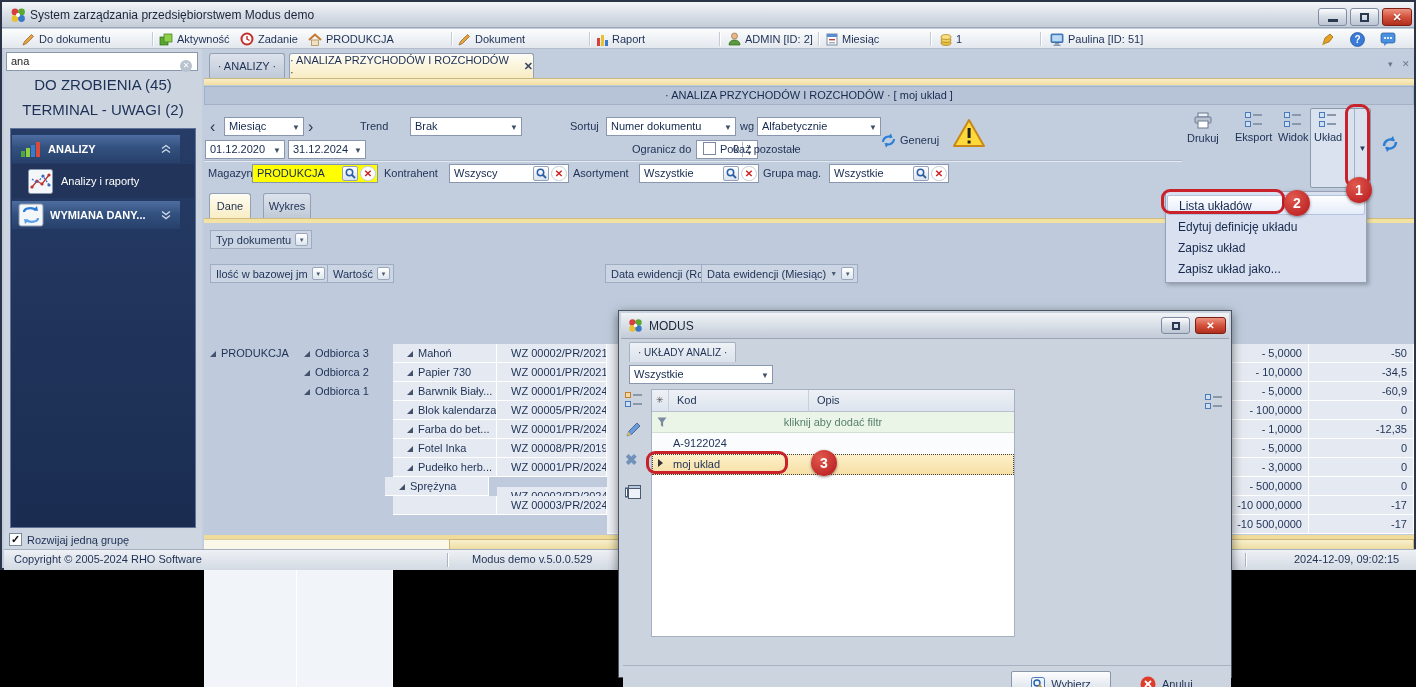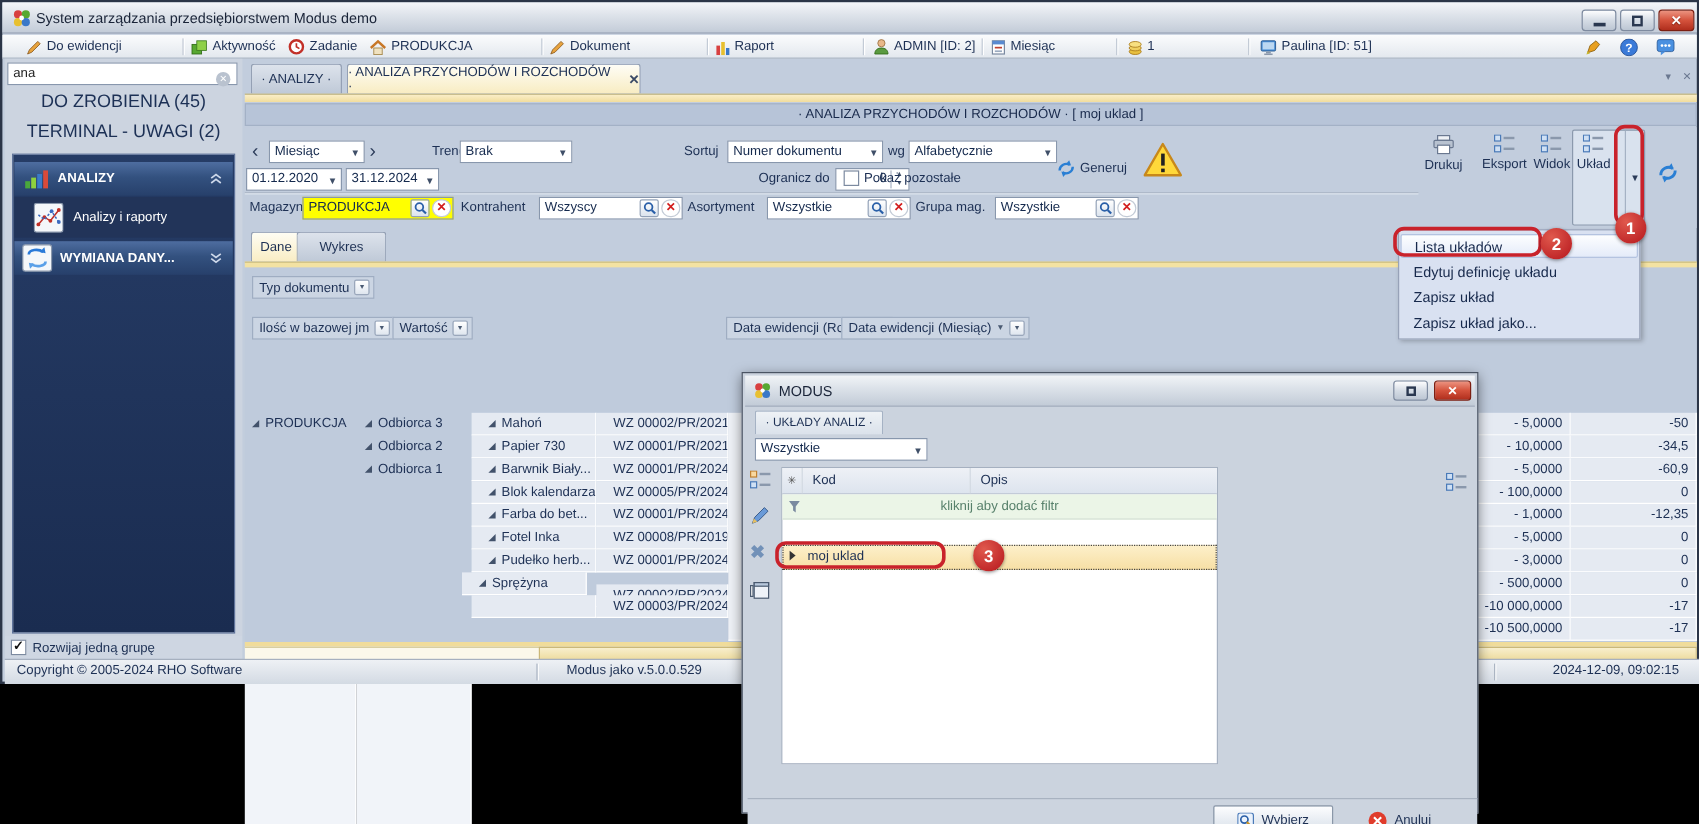--- a/index.html
+++ b/index.html
@@ -14,21 +14,21 @@
 .winbtn.close { background:linear-gradient(#ec9380,#d4523c 50%,#b02e1d); border-color:#7c1f12; }
 .menubar { position:absolute; left:0; top:27px; width:1412px; height:20px; background:linear-gradient(#fbfcfd,#e3e8ee); border-bottom:1px solid #b4bdc9; }
 .mitem { position:absolute; top:2px; height:16px; display:flex; align-items:center; gap:4px; font-size:11px; color:#1d3054; }
 .msep { position:absolute; top:3px; width:1px; height:14px; background:#c3cbd6; box-shadow:1px 0 0 #fff; }
 
 .sidebar-top { position:absolute; left:2px; top:47px; width:198px; height:481px; background:#ccd4e0; }
 .searchbox { position:absolute; left:2px; top:3px; width:192px; height:19px; background:#fff; border:1px solid #8897ad; font-size:11px; color:#222; padding:2px 4px; }
 .clearbtn { position:absolute; right:5px; top:7px; width:12px; height:12px; border-radius:6px; background:#b9c2cf; color:#fff; font-size:8px; text-align:center; line-height:12px; }
 .sgroup { position:absolute; left:0; width:198px; height:24px; text-align:center; font-size:15px; color:#1c3055; }
 .navpanel { position:absolute; left:6px; top:79px; width:186px; height:400px; background:linear-gradient(#263c66,#1a2c50); border:1px solid #5f739a; }
-.navband { position:absolute; left:1px; width:182px; height:28px; background:linear-gradient(#4e6da0,#33517f 45%,#27406b); display:flex; align-items:center; }
+.navband { position:absolute; left:1px; width:168px; height:28px; background:linear-gradient(#4e6da0,#33517f 45%,#27406b); display:flex; align-items:center; }
 .navband .lbl { font-size:11px; font-weight:bold; color:#fff; }
 .navitem { position:absolute; left:1px; width:182px; height:34px; display:flex; align-items:center; background:#223459; }
 .chev { position:absolute; right:8px; }
 .chkrow { position:absolute; left:2px; top:528px; width:198px; height:19px; background:#ced6e2; display:flex; align-items:center; }
 
 .statusbar { position:absolute; left:2px; top:547px; width:1412px; height:21px; background:linear-gradient(#eef1f5,#d3dae3); border-top:1px solid #a6b0bf; }
 .ssep { position:absolute; top:3px; width:1px; height:14px; background:#aab4c2; box-shadow:1px 0 0 #fff; }
 
 .tabstrip { position:absolute; left:200px; top:47px; width:1214px; height:29px; }
 .doctab { position:absolute; top:4px; height:25px; border:1px solid #94a0b4; border-bottom:none; border-radius:3px 3px 0 0; font-size:11px; color:#1d3054; display:flex; align-items:center; justify-content:center; }
@@ -111,21 +111,21 @@
       <div class="winbtn close" style="left:1380px;width:30px">
           <span style="color:#fff;font-weight:bold;font-size:11px;text-shadow:0 1px 1px #7a1a0a">✕</span>
         </div>
     </div>
 
     <div class="menubar">
       <div class="mitem" style="left:20px">
           <svg width="13" height="13">
             <path d="M1 12l1.5-3.5 7-7 2 2-7 7z" fill="#e8a33d" stroke="#8a5a20" stroke-width="0.7"></path>
           </svg>
-          <span>Do ewidencji</span>
+          <span>Do dokumentu</span>
         </div>
       <div class="msep" style="left:150px"></div>
       <div class="mitem" style="left:157px">
           <svg width="14" height="13">
             <rect x="1" y="4" width="8" height="8" fill="#58a832" stroke="#2e6a14" stroke-width="0.7"></rect>
             <rect x="5" y="1" width="8" height="8" fill="#8ed048" stroke="#3e7a20" stroke-width="0.7"></rect>
           </svg>
           <span>Aktywność</span>
         </div>
       <div class="mitem" style="left:238px">
@@ -282,21 +282,21 @@
     </div>
     <div class="yellowband"></div>
     <div class="viewtitle"><span>· ANALIZA PRZYCHODÓW I ROZCHODÓW · [ moj uklad ]</span></div>
 
     <div class="filterpanel">
 
       <span class="t" style="left:6px;top:12px;font-size:16px;color:#2a3a58">‹</span>
       <div class="combo" style="left:20px;top:11px;width:80px"><span>Miesiąc</span><span class="arr">▼</span></div>
       <span class="t" style="left:104px;top:12px;font-size:16px;color:#2a3a58">›</span>
       <span class="t" style="left:156px;top:14px">Trend</span>
-      <div class="combo" style="left:179px;top:11px;width:94px"><span>Brak</span><span class="arr">▼</span></div>
+      <div class="combo" style="left:206px;top:11px;width:112px"><span>Brak</span><span class="arr">▼</span></div>
       <span class="t" style="left:366px;top:14px">Sortuj</span>
       <div class="combo" style="left:402px;top:11px;width:130px"><span>Numer dokumentu</span><span class="arr">▼</span></div>
       <span class="t" style="left:536px;top:14px">wg</span>
       <div class="combo" style="left:553px;top:11px;width:124px"><span>Alfabetycznie</span><span class="arr">▼</span></div>
       <svg class="abs" style="left:676px;top:26px" width="17" height="17">
           <path d="M3 10a5.5 5.5 0 0 1 8.5-4.5" stroke="#2a7fd4" stroke-width="2" fill="none"></path>
           <path d="M11 1.5l1.5 4.5-4.5-1z" fill="#2a7fd4"></path>
           <path d="M14 7a5.5 5.5 0 0 1-8.5 4.5" stroke="#2a7fd4" stroke-width="2" fill="none"></path>
           <path d="M6 15.5l-1.5-4.5 4.5 1z" fill="#2a7fd4"></path>
         </svg>
@@ -402,21 +402,21 @@
     <svg class="abs" style="left:1378px;top:132px" width="20" height="20">
         <path d="M4 12a6.5 6.5 0 0 1 10-5.5" stroke="#2a7fd4" stroke-width="2.4" fill="none"></path>
         <path d="M13 2l1.8 5.2-5.2-1.2z" fill="#2a7fd4"></path>
         <path d="M16 8a6.5 6.5 0 0 1-10 5.5" stroke="#2a7fd4" stroke-width="2.4" fill="none"></path>
         <path d="M7 18l-1.8-5.2 5.2 1.2z" fill="#2a7fd4"></path>
       </svg>
 
     <div class="vtab active" style="left:207px;width:42px">
         <span>Dane</span>
       </div>
-    <div class="vtab inactive" style="left:245px;width:75px">
+    <div class="vtab inactive" style="left:261px;width:48px">
         <span>Wykres</span>
       </div>
     <div class="yellowband2"></div>
 
     <div class="pivotarea">
       <div class="chip" style="left:6px;top:7px">
           <span>Typ dokumentu</span>
           <span class="fbox">▼</span>
         </div>
       <div class="chip" style="left:6px;top:41px">
@@ -534,21 +534,21 @@
       <div class="dc num" style="left:1105px;top:292px;width:105px"><span>-17</span></div>
     </div>
 
     <div class="scrollstrip1"></div>
     <div class="scrollstrip2"></div>
     <div class="scrollthumb"></div>
 
     <div class="statusbar">
       <span class="t" style="left:10px;top:3px">Copyright © 2005-2024 RHO Software</span>
       <div class="ssep" style="left:443px"></div>
-      <span class="t" style="left:468px;top:3px">Modus jako v.5.0.0.529</span>
+      <span class="t" style="left:468px;top:3px">Modus demo v.5.0.0.529</span>
       <div class="ssep" style="left:1241px"></div>
       <span class="t" style="left:1290px;top:3px">2024-12-09,  09:02:15</span>
     </div>
 
     <div class="ddmenu">
       <div class="dditem hot" style="top:3px">Lista układów</div>
       <div class="dditem" style="top:25px">Edytuj definicję układu</div>
       <div class="dditem" style="top:46px">Zapisz układ</div>
       <div class="dditem" style="top:67px">Zapisz układ jako...</div>
     </div>
@@ -597,20 +597,23 @@
       <div class="dlg-table">
         <div class="dlg-hc" style="left:0;width:17px;padding-left:4px;font-size:9px;color:#555">✳</div>
         <div class="dlg-hc" style="left:17px;width:140px"><span>Kod</span></div>
         <div class="dlg-hc" style="left:157px;width:205px;border-right:none"><span>Opis</span></div>
         <div class="dlg-filterrow">
           <svg class="abs" style="left:5px;top:5px" width="10" height="11">
               <path d="M0.5 0.5h9l-3.4 4.5v5l-2.2-1.5v-3.5z" fill="#7a8aa0"></path>
             </svg>
           <span>kliknij aby dodać filtr</span>
         </div>
+        <div class="dlg-row" style="top:43px;background:#fbfcfe">
+            <span style="position:absolute;left:21px">A-9122024</span>
+          </div>
         <div class="dlg-row" style="top:64px;background:linear-gradient(#fdf0cb,#f7dfa4);outline:1px dotted #444;outline-offset:-1px">
           <span style="position:absolute;left:6px;top:5px;width:0;height:0;border-top:4px solid transparent;border-bottom:4px solid transparent;border-left:5px solid #333"></span>
           <span style="position:absolute;left:21px">moj uklad</span>
         </div>
       </div>
       <svg class="abs" style="left:584px;top:55px" width="18" height="16">
           <rect x="0.5" y="0.5" width="5" height="5" fill="#cfe0f4" stroke="#4a7ab8"></rect>
           <rect x="0.5" y="9.5" width="5" height="5" fill="#cfe0f4" stroke="#4a7ab8"></rect>
           <rect x="8" y="2" width="9" height="2" fill="#8a98ac"></rect>
           <rect x="8" y="11" width="9" height="2" fill="#8a98ac"></rect>

